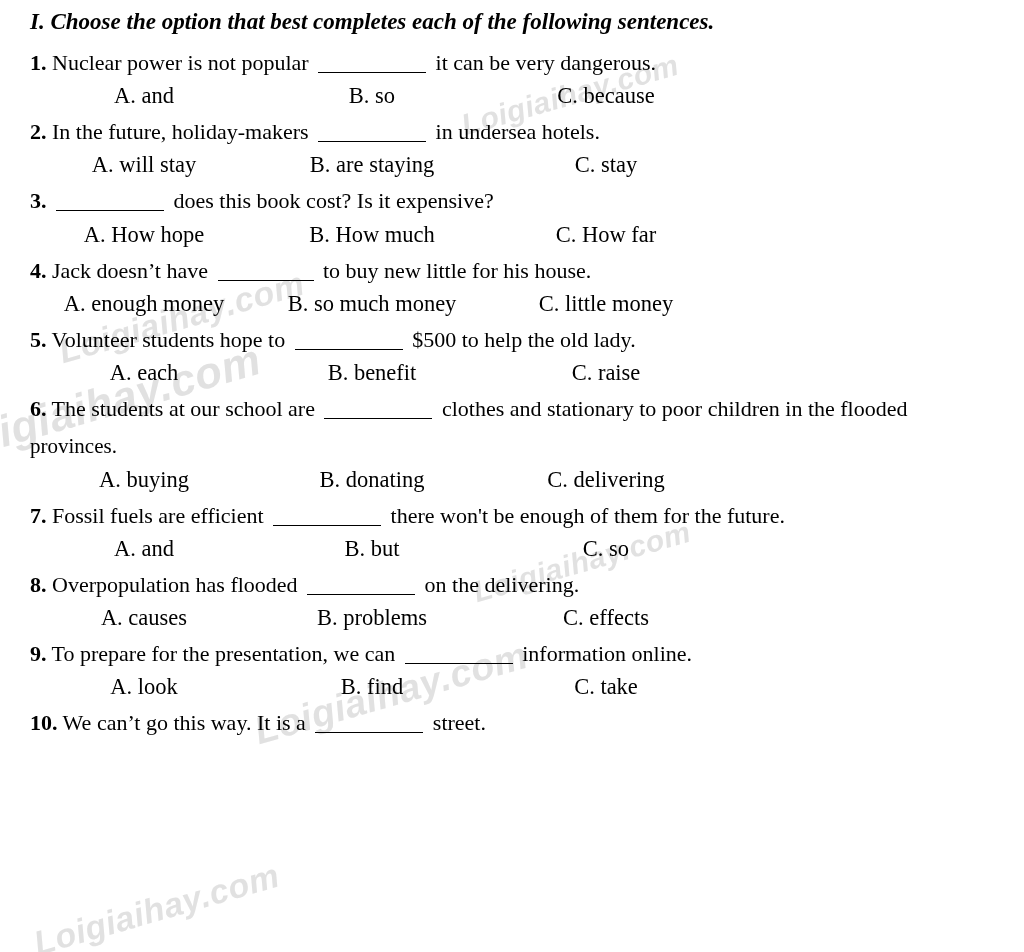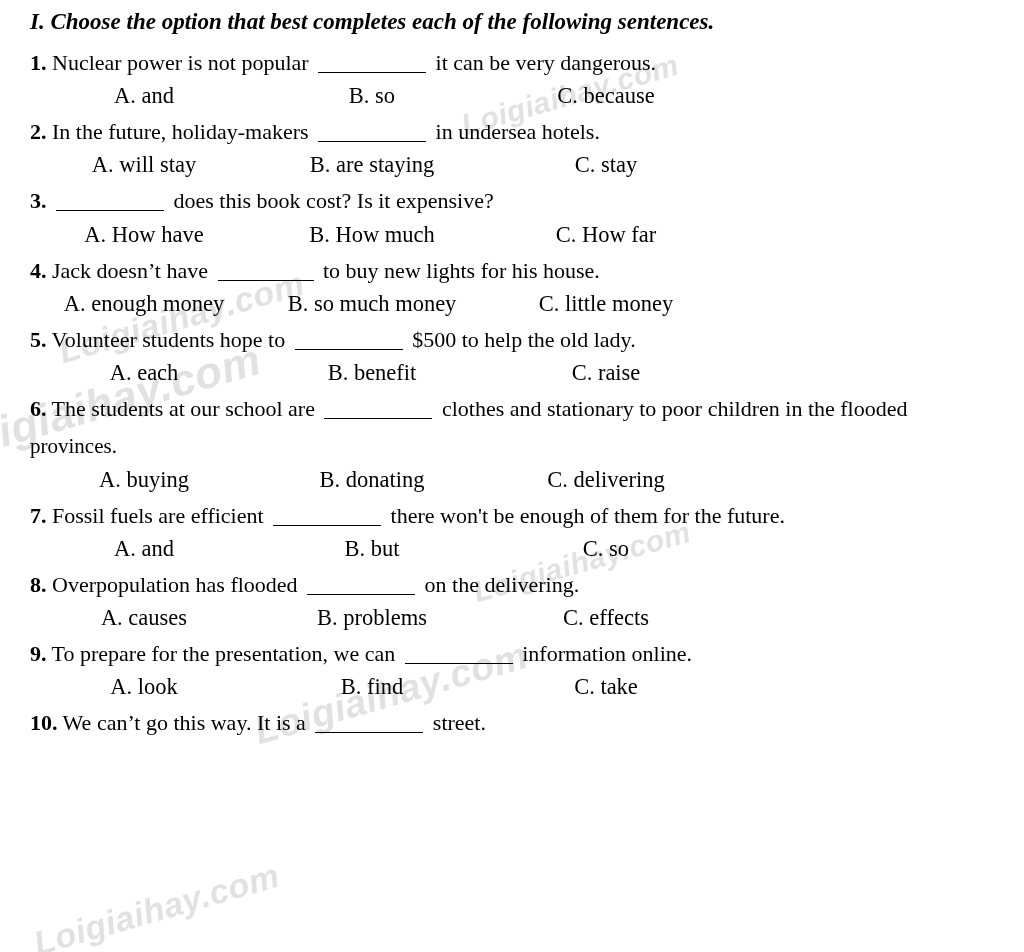--- a/index.html
+++ b/index.html
@@ -141,32 +141,32 @@
       </div>
     </div>
 
     <div class="q-block">
       <div class="q-line">
         <span class="num">3.</span>
         <span class="blank"></span>
         <span>does this book cost? Is it expensive?</span>
       </div>
       <div class="options">
-        <span class="opt opt-a">A. How have</span>
+        <span class="opt opt-a">A. How hope</span>
         <span class="opt opt-b">B. How much</span>
         <span class="opt opt-c">C. How far</span>
       </div>
     </div>
 
     <div class="q-block">
       <div class="q-line">
         <span class="num">4.</span>
         <span>Jack doesn’t have</span>
         <span class="blank narrow"></span>
-        <span>to buy new lights for his house.</span>
+        <span>to buy new little for his house.</span>
       </div>
       <div class="options">
         <span class="opt opt-a">A. enough money</span>
         <span class="opt opt-b">B. so much money</span>
         <span class="opt opt-c">C. little money</span>
       </div>
     </div>
 
     <div class="q-block">
       <div class="q-line">

